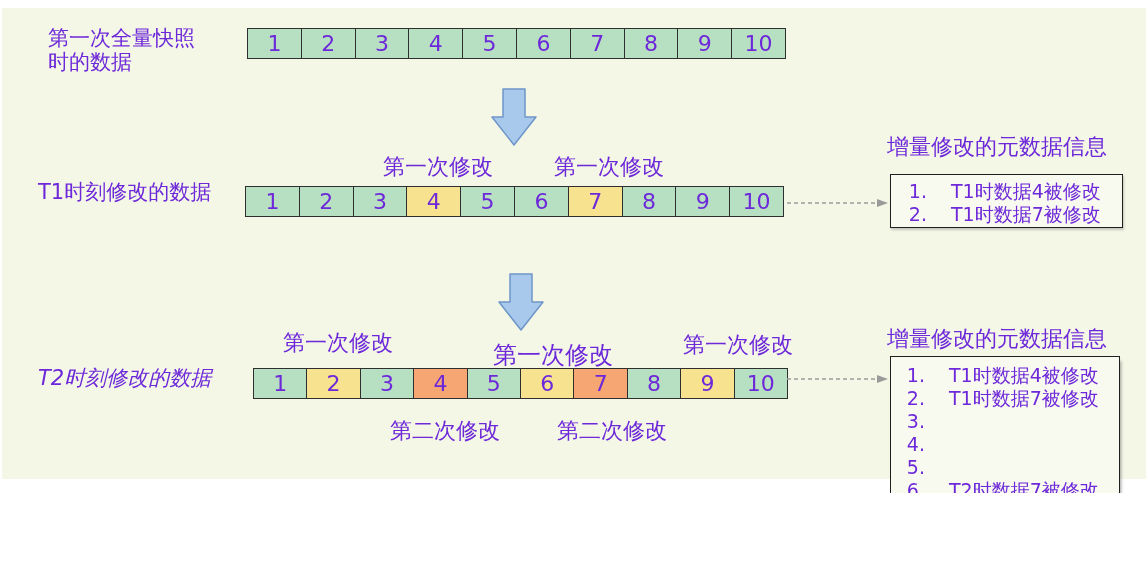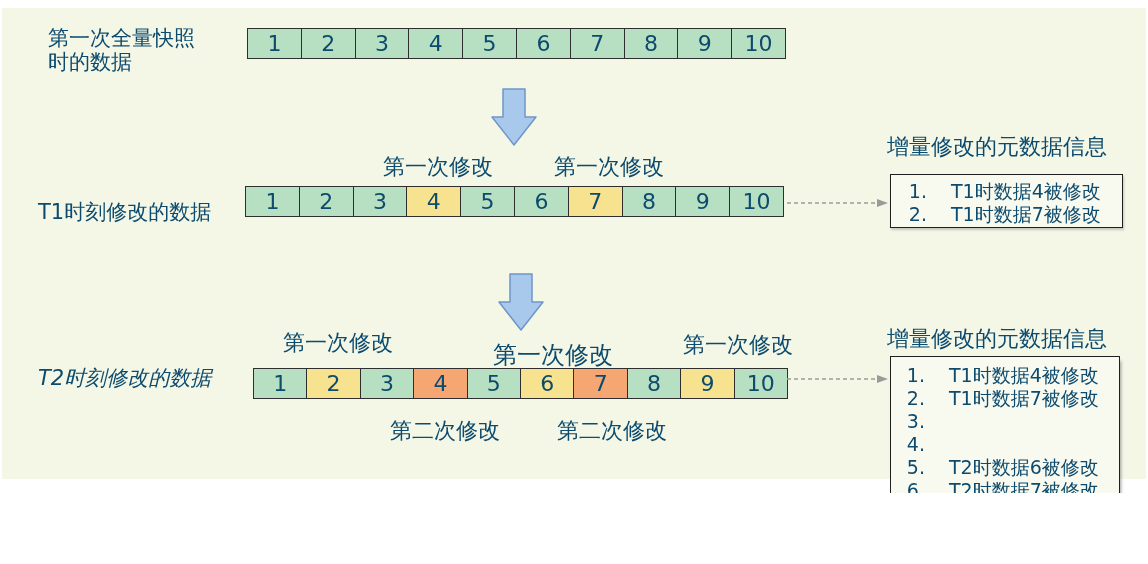--- a/index.html
+++ b/index.html
@@ -1,26 +1,26 @@
 <!DOCTYPE html>
 <html><head>
 <meta charset="utf-8">
 <style>
   html,body{margin:0;padding:0;background:#ffffff;}
   #canvas{
     position:relative;width:1148px;height:493px;overflow:hidden;
     background:#ffffff;
     font-family:"DejaVu Sans","Liberation Sans",sans-serif;
-    color:#0c4a6e;
+    color:#6d28d9;
   }
   #paper{position:absolute;left:2px;right:2px;top:8px;bottom:14px;}
 
   .side-label{position:absolute;font-size:21px;line-height:24px;white-space:pre-line;}
   #lbl-snapshot{left:48px;top:26px;}
-  #lbl-t1{left:38px;top:200px;}
+  #lbl-t1{left:38px;top:180px;}
   #lbl-t2{left:38px;top:366px;font-style:italic;}
 
   .data-row{position:absolute;display:flex;height:29px;border:1.6px solid #2e2e2e;box-sizing:content-box;}
   #row-snapshot{left:247px;top:28px;width:537px;}
   #row-t1{left:245px;top:186px;width:537px;}
   #row-t2{left:253px;top:368px;width:533px;}
   .cell{flex:1;display:flex;align-items:center;justify-content:center;
         font-size:22px;border-left:1.6px solid #2e2e2e;}
   .cell:first-child{border-left:none;}
 
@@ -155,21 +155,20 @@
       <span>T1时数据7被修改</span>
     </div>
     <div class="mi">
       <span class="num">3.</span>
     </div>
     <div class="mi">
       <span class="num">4.</span>
     </div>
     <div class="mi">
       <span class="num">5.</span>
-      <span>T2时数据6被修改</span>
     </div>
     <div class="mi">
       <span class="num">6.</span>
       <span>T2时数据7被修改</span>
     </div>
     <div class="mi">
       <span class="num">7.</span>
     </div>
   </div>
 </div>

